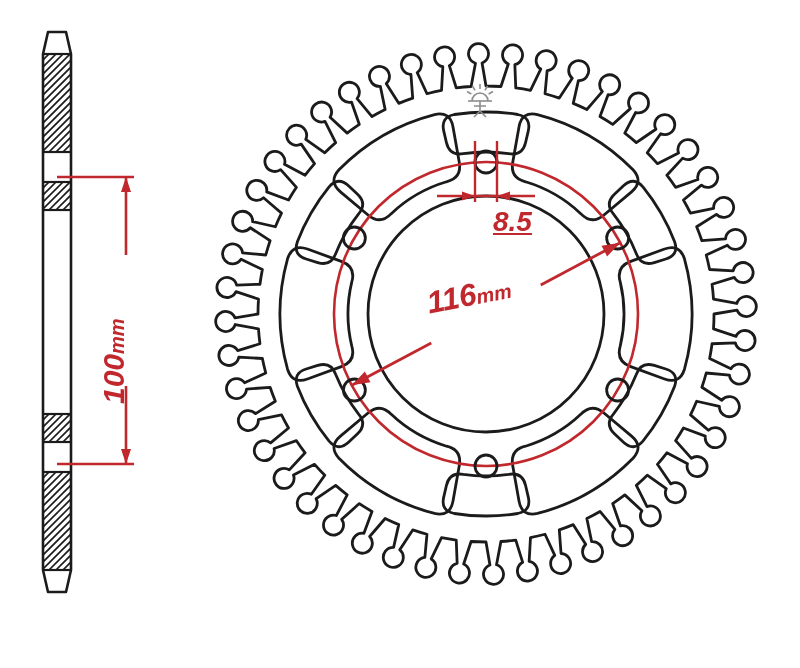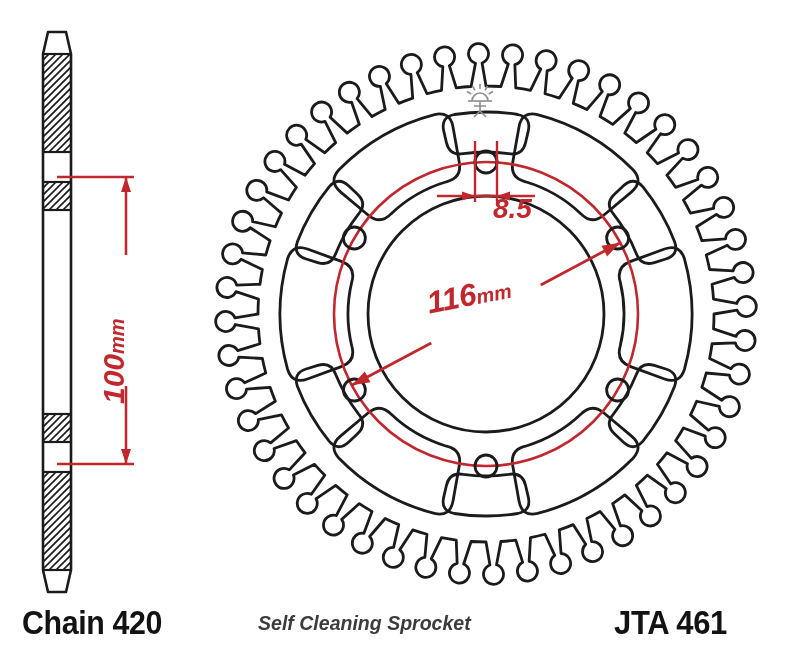--- a/index.html
+++ b/index.html
@@ -85,22 +85,23 @@
   .dim-label {
     position: absolute;
     color: #c0282d;
     font-family: "Liberation Sans", sans-serif;
     font-style: italic;
     font-weight: bold;
     white-space: nowrap;
   }
   #label-85 {
     left: 493px;
-    top: 193px;
+    top: 206px;
     font-size: 28px;
+    text-decoration: underline;
   }
   #label-116 {
     left: 424px;
     top: 286px;
     font-size: 31px;
     transform: rotate(-11deg);
     transform-origin: left top;
   }
   #label-116 .unit { font-size: 20px; }
   #label-100 {
@@ -464,19 +465,14 @@
   <div class="dim-label" id="label-85">8.5</div>
 
   <div class="dim-label" id="label-116">
     <span>116</span><span class="unit">mm</span>
   </div>
 
   <div class="dim-label" id="label-100">
     <span>100</span><span class="unit">mm</span>
   </div>
 
-  <div class="caption-row">
-    <div class="cap-left">Chain 420</div>
-    <div class="cap-mid">Self Cleaning Sprocket</div>
-    <div class="cap-right">JTA 461</div>
-  </div>
 
 </div>
 
 </body></html>

